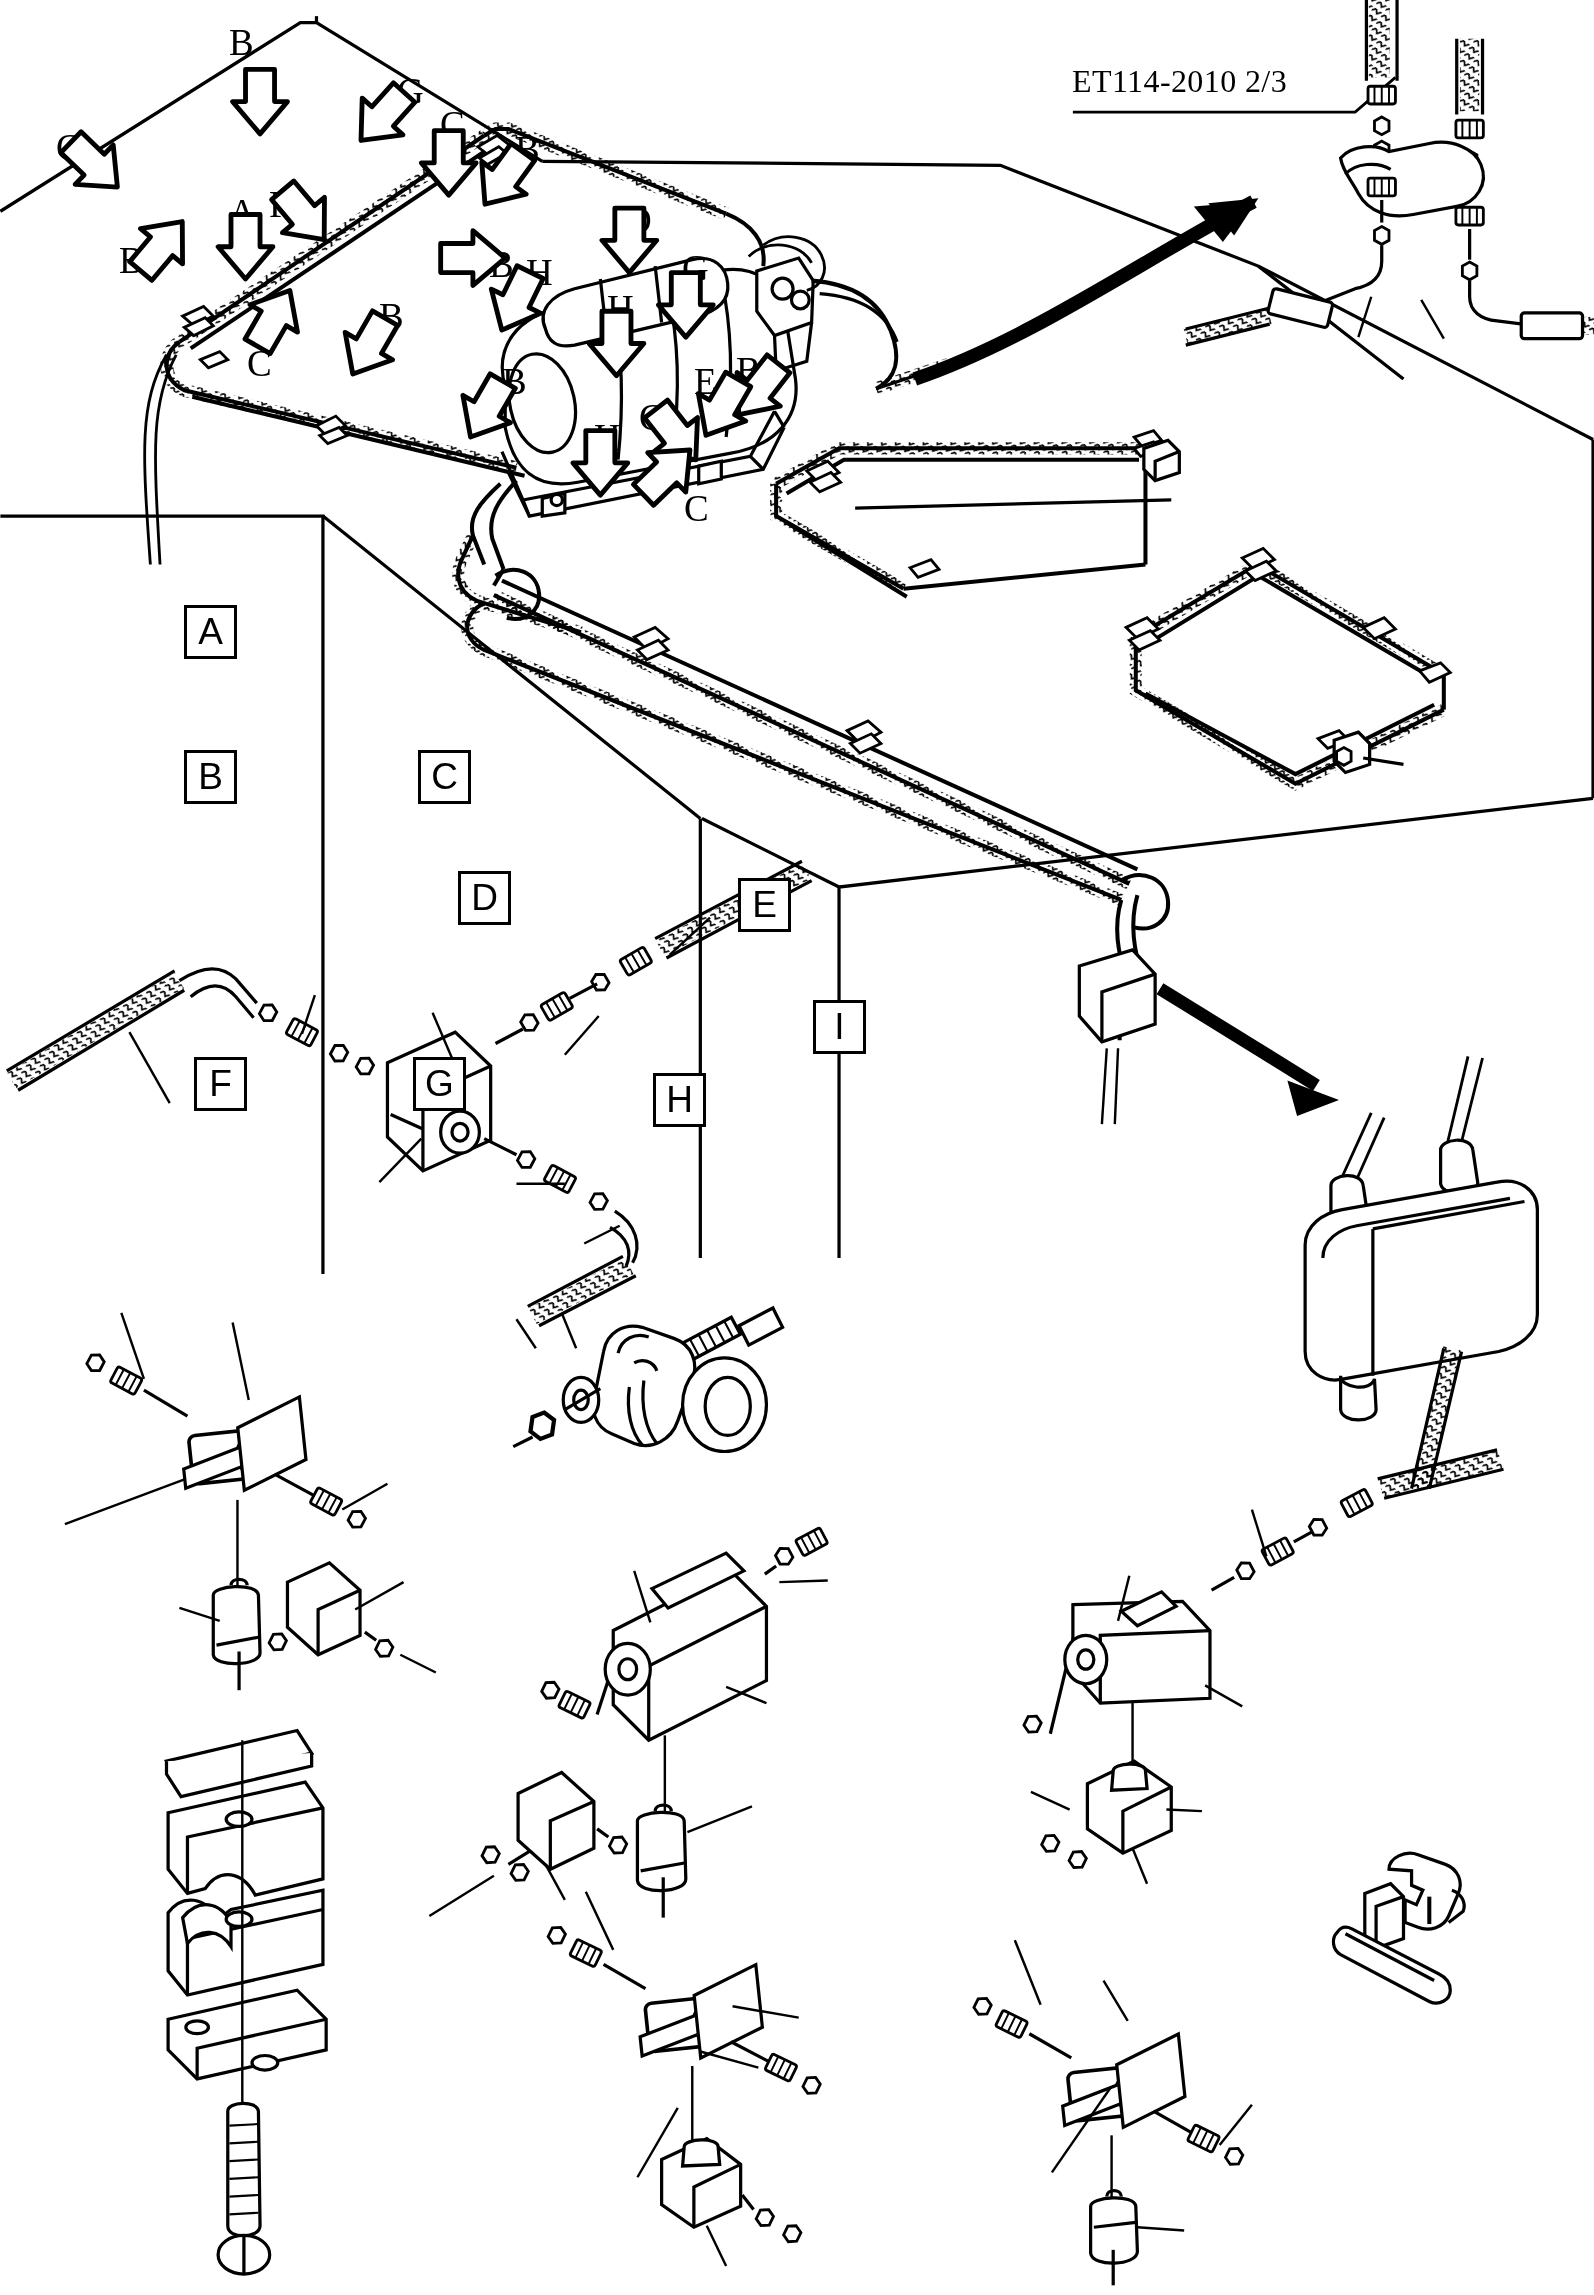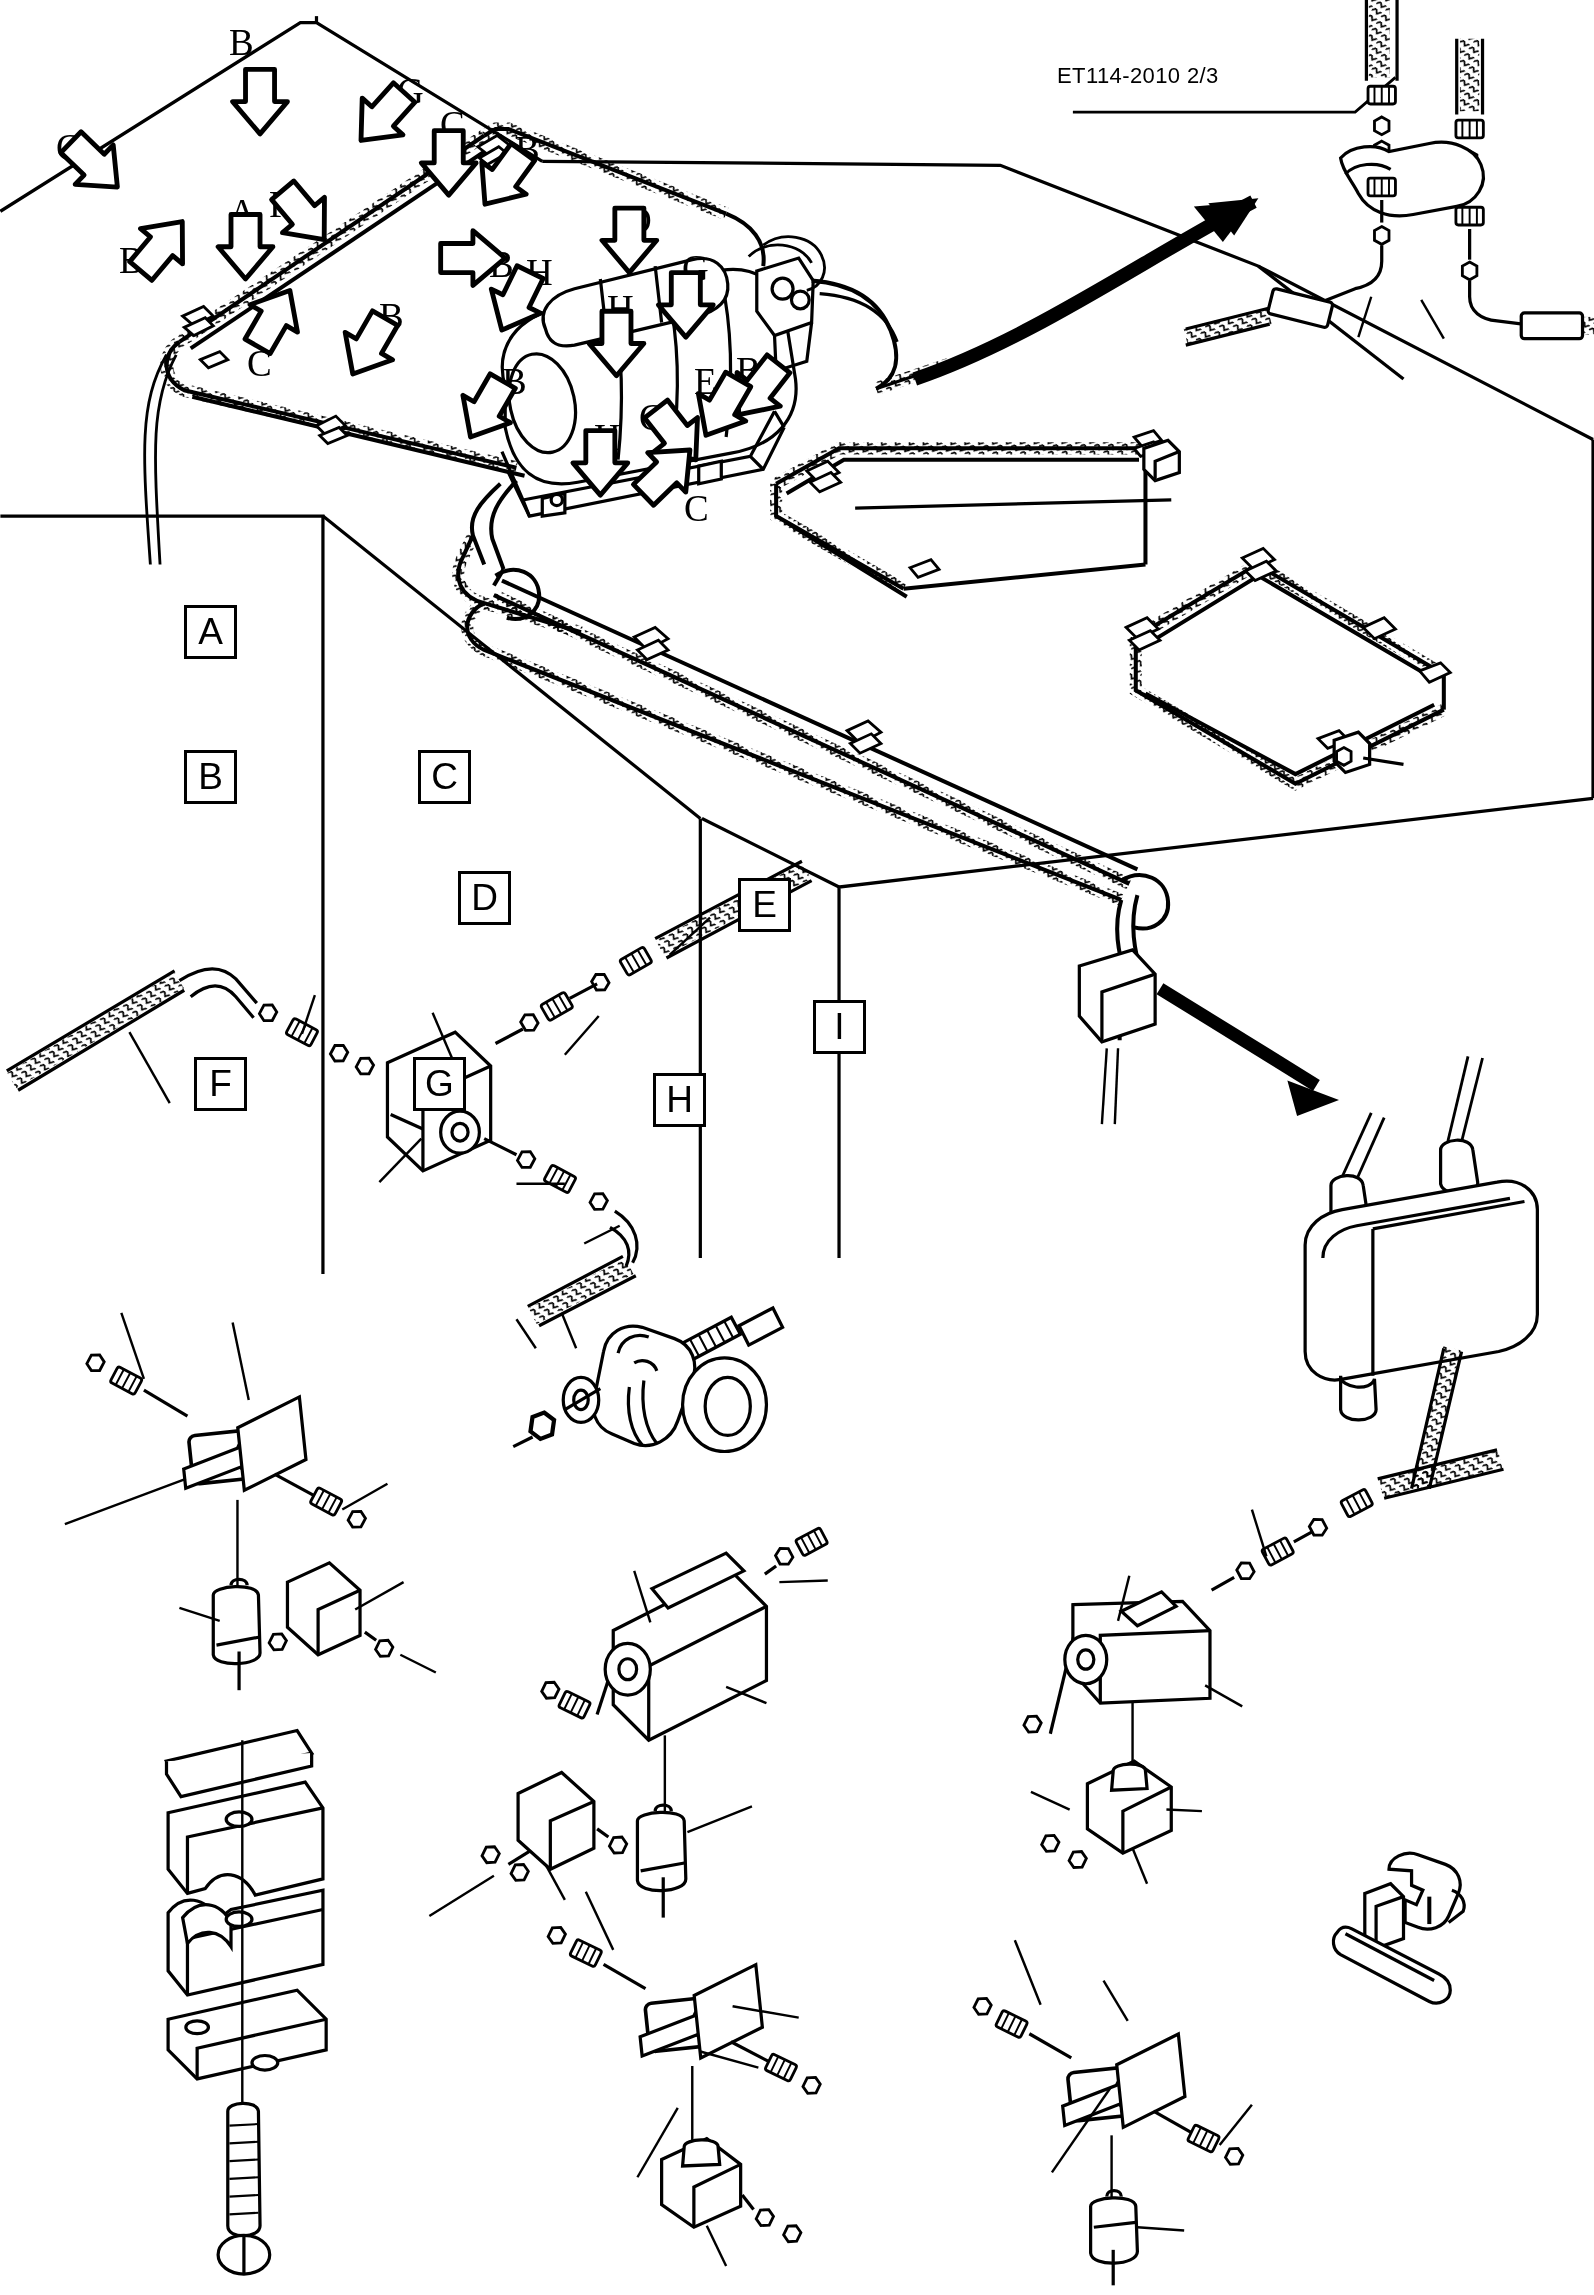--- a/index.html
+++ b/index.html
@@ -1,19 +1,19 @@
 <!DOCTYPE html>
 <html style="font-size:13px"><head>
 <meta charset="utf-8">
 <style>
   html,body{margin:0;padding:0;background:#ffffff;}
   body{font-family:"Liberation Sans", sans-serif;}
   #page{position:relative;width:1595px;height:2295px;background:#fff;overflow:hidden;}
   #page svg{position:absolute;left:0;top:0;width:1595px;height:2295px;}
-  .ref-label{position:absolute;font-family:Liberation Sans, sans-serif;font-size:22px;color:#000;letter-spacing:0.4px;white-space:nowrap;}
+  .ref-label{position:absolute;font-family:Liberation Serif, serif;font-size:32px;color:#000;letter-spacing:0.4px;white-space:nowrap;margin-left:15px;}
   .cl{position:absolute;font-family:"Liberation Serif",serif;font-size:37px;font-weight:400;color:#000;line-height:1;}
   .boxlab{position:absolute;border:3.2px solid #000;background:#fff;display:flex;align-items:center;justify-content:center;
           font-family:"Liberation Sans",sans-serif;font-size:37px;font-weight:400;color:#000;width:47px;height:48px;}
 </style>
 </head>
 <body>
 
 <div id="page">
 
   <svg viewBox="0 0 1977 2846" xmlns="http://www.w3.org/2000/svg">

